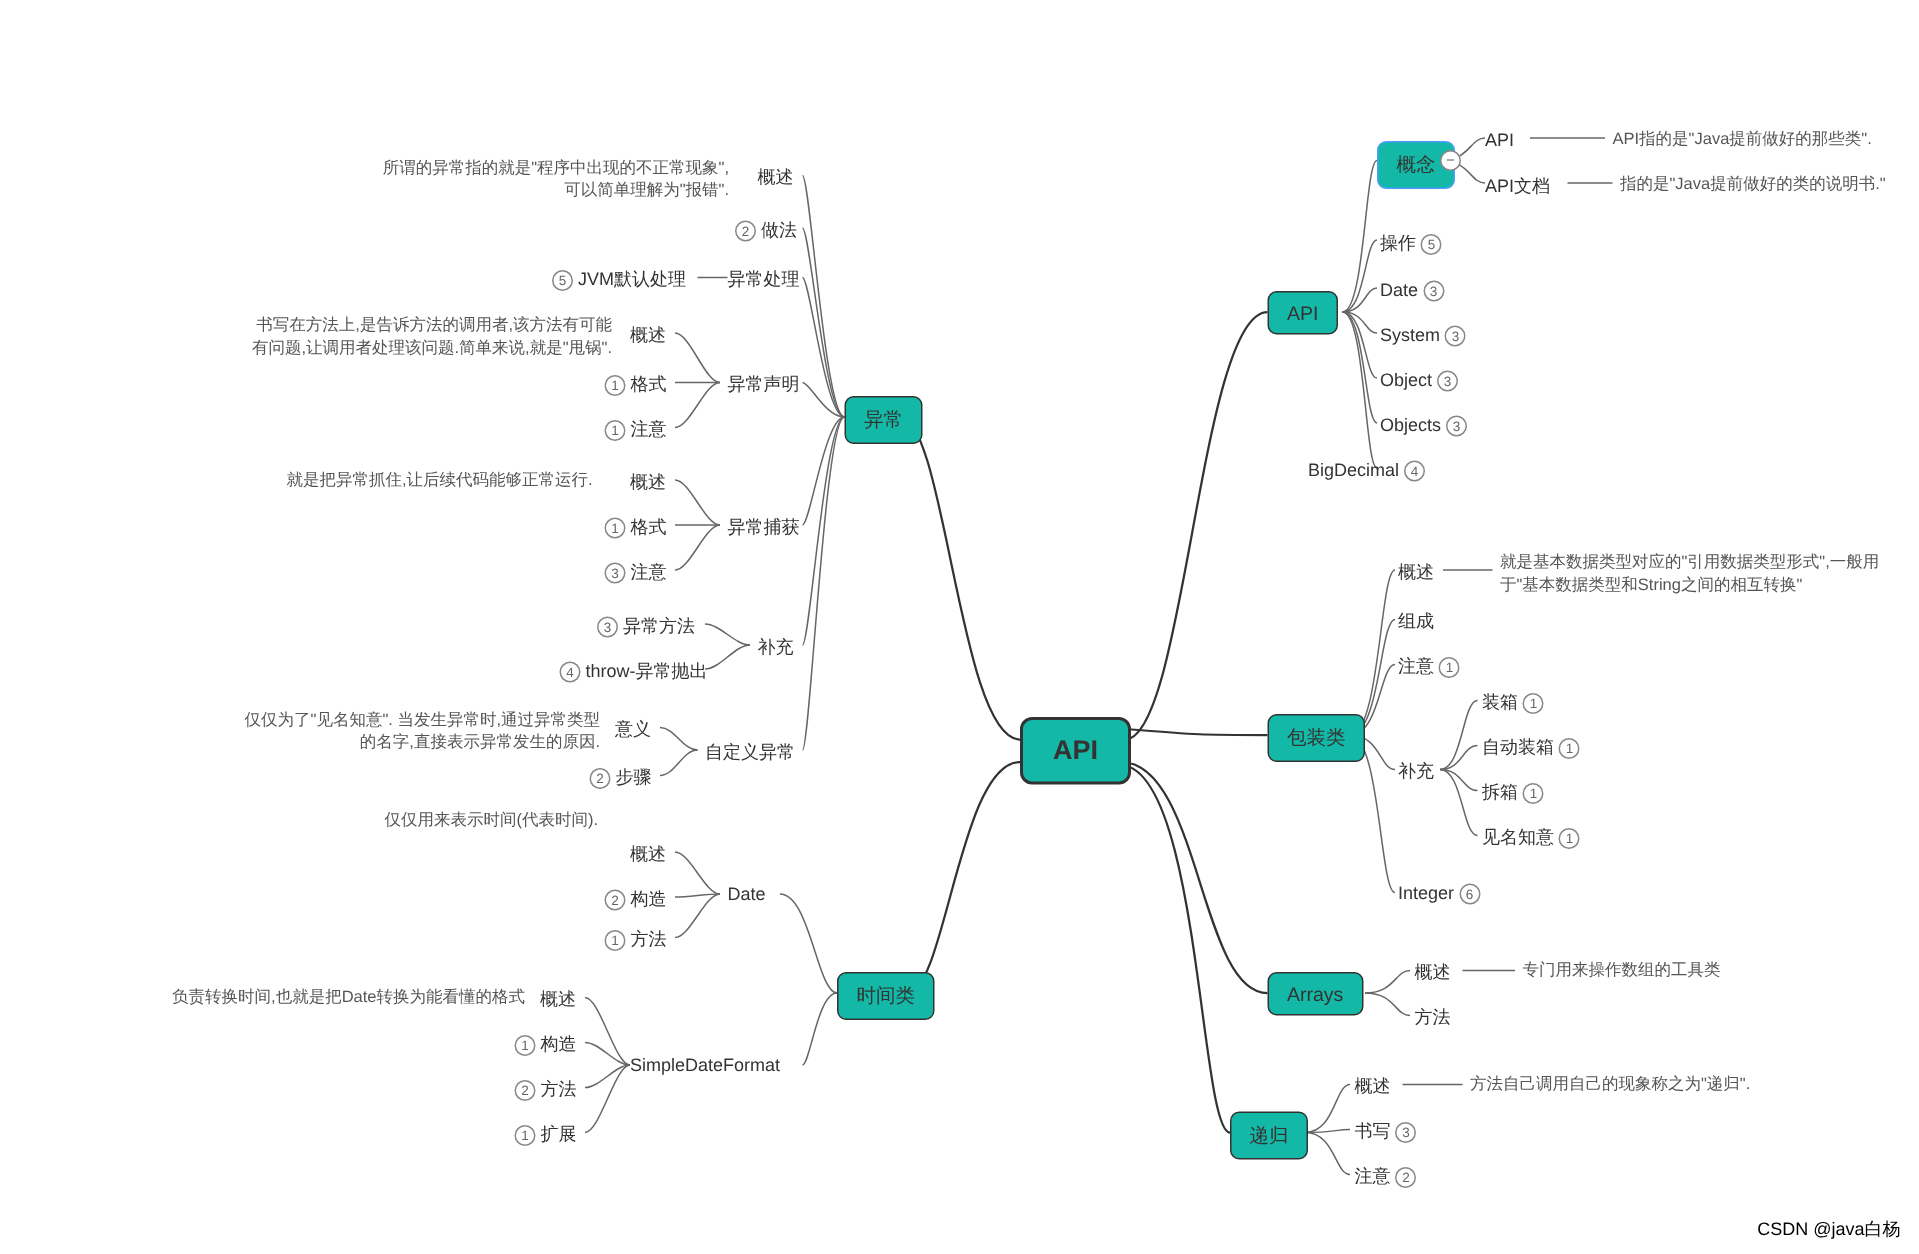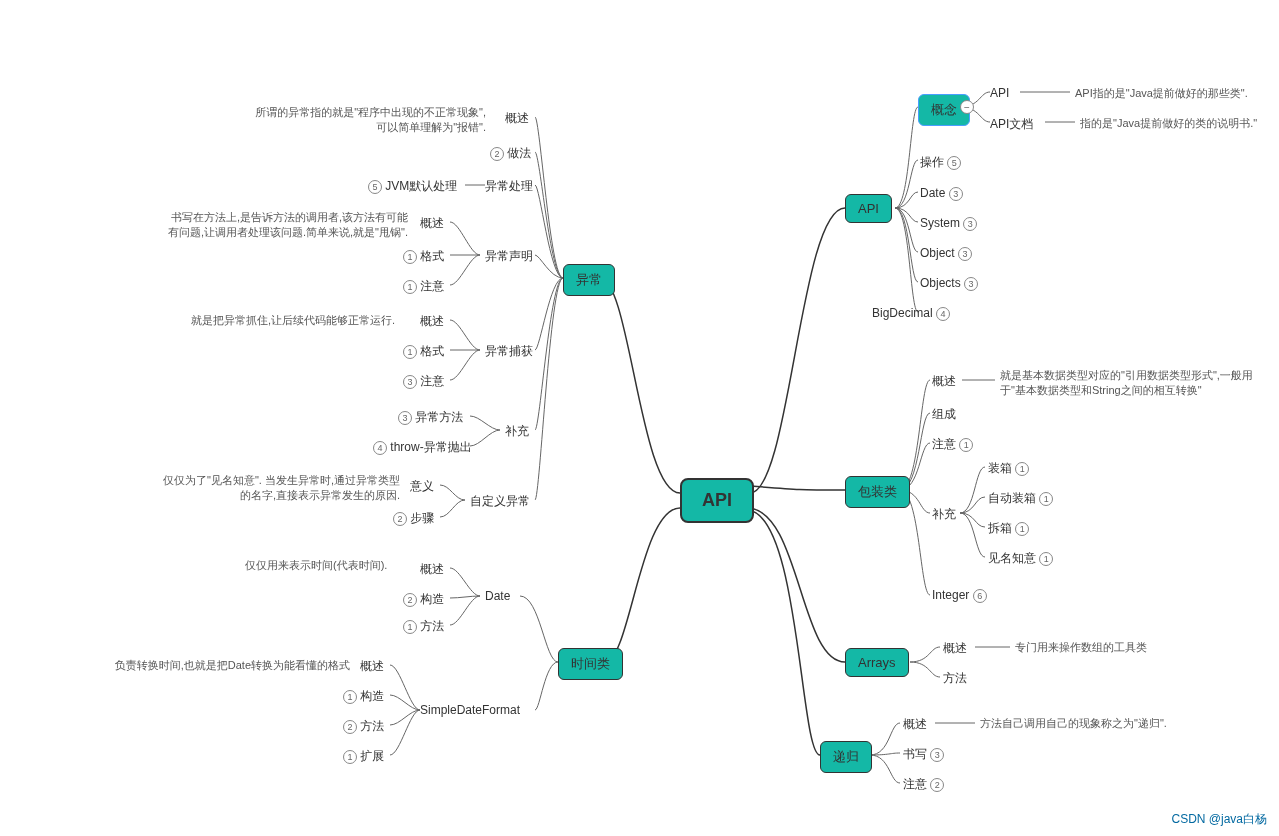--- a/index.html
+++ b/index.html
@@ -7,21 +7,21 @@
 .node{position:absolute;border:1.5px solid #333;border-radius:6px;padding:6px 12px;background:#14b8a6;white-space:nowrap;font-size:13px}
 .node.selected{border-color:#4a9eff}
 .root{border-width:2px;border-radius:8px;padding:10px 20px;font-size:18px;font-weight:bold}
 .label{position:absolute;white-space:nowrap;font-size:12px;color:#333}
 .note{position:absolute;font-size:11px;color:#555;line-height:1.4;max-width:260px}
 .circ{display:inline-flex;align-items:center;justify-content:center;width:14px;height:14px;border:1px solid #888;border-radius:50%;font-size:9px;color:#666;background:#fff;vertical-align:middle}
 .exp{position:absolute;width:14px;height:14px;border:1px solid #888;border-radius:50%;font-size:10px;display:flex;align-items:center;justify-content:center;background:#fff;color:#666}
 svg{position:absolute;top:0;left:0;pointer-events:none}
 path{stroke:#333;stroke-width:1.5;fill:none}
 path.thin{stroke-width:1;stroke:#666}
-.watermark{position:absolute;bottom:8px;right:12px;font-size:12px;color:#0369a1}
+.watermark{position:absolute;bottom:8px;right:12px;font-size:12px;color:#000000}
 </style>
 </head>
 <body>
 
 <svg width="1279" height="836">
 
 <path d="M750,493 C790,493 800,208 845,208"></path>
 <path d="M750,486 C800,490 800,490 845,490"></path>
 <path d="M748,508 C800,510 800,662 845,662"></path>
 <path d="M748,510 C800,515 800,755 820,755"></path>
@@ -149,21 +149,21 @@
 <div class="label" style="left:398px;top:409px"><span class="circ">3</span> <span>异常方法</span></div>
 <div class="label" style="left:373px;top:439px"><span class="circ">4</span> <span>throw-异常抛出</span></div>
 <div class="label" style="left:470px;top:493px"><span>自定义异常</span></div>
 <div class="label" style="left:410px;top:478px"><span>意义</span></div>
 <div class="note" style="left:160px;top:473px;text-align:right;width:240px"><span>仅仅为了"见名知意". 当发生异常时,通过异常类型的名字,直接表示异常发生的原因.</span></div>
 <div class="label" style="left:393px;top:510px"><span class="circ">2</span> <span>步骤</span></div>
 
 <div class="node" style="left:558px;top:648px"><span>时间类</span></div>
 <div class="label" style="left:485px;top:589px"><span>Date</span></div>
 <div class="label" style="left:420px;top:561px"><span>概述</span></div>
-<div class="note" style="left:245px;top:558px;text-align:left;width:165px"><span>仅仅用来表示时间(代表时间).</span></div>
+<div class="note" style="left:245px;top:540px;text-align:center;width:165px"><span>仅仅用来表示时间(代表时间).</span></div>
 <div class="label" style="left:403px;top:591px"><span class="circ">2</span> <span>构造</span></div>
 <div class="label" style="left:403px;top:618px"><span class="circ">1</span> <span>方法</span></div>
 <div class="label" style="left:420px;top:703px"><span>SimpleDateFormat</span></div>
 <div class="label" style="left:360px;top:658px"><span>概述</span></div>
 <div class="note" style="left:105px;top:658px;text-align:right;width:245px"><span>负责转换时间,也就是把Date转换为能看懂的格式</span></div>
 <div class="label" style="left:343px;top:688px"><span class="circ">1</span> <span>构造</span></div>
 <div class="label" style="left:343px;top:718px"><span class="circ">2</span> <span>方法</span></div>
 <div class="label" style="left:343px;top:748px"><span class="circ">1</span> <span>扩展</span></div>
 
 <div class="watermark"><span>CSDN @java白杨</span></div>

